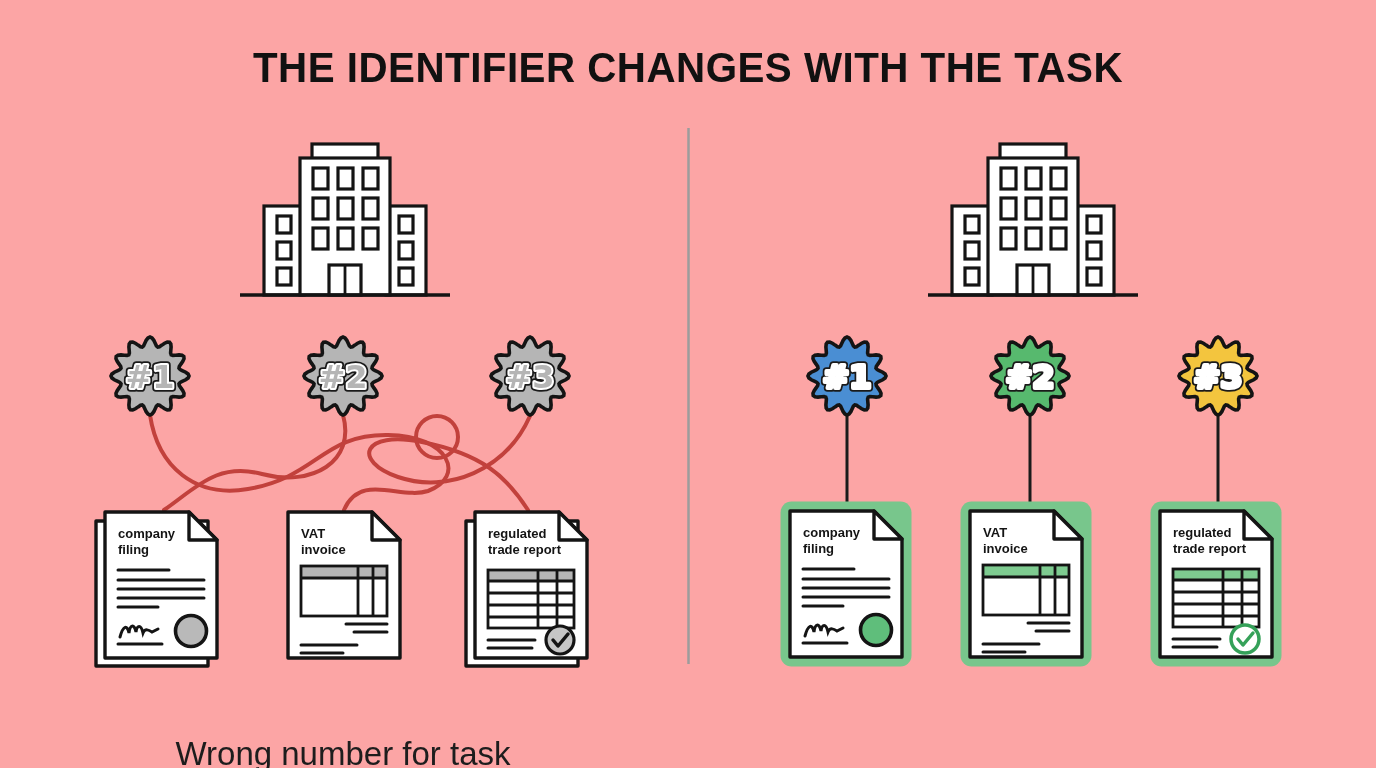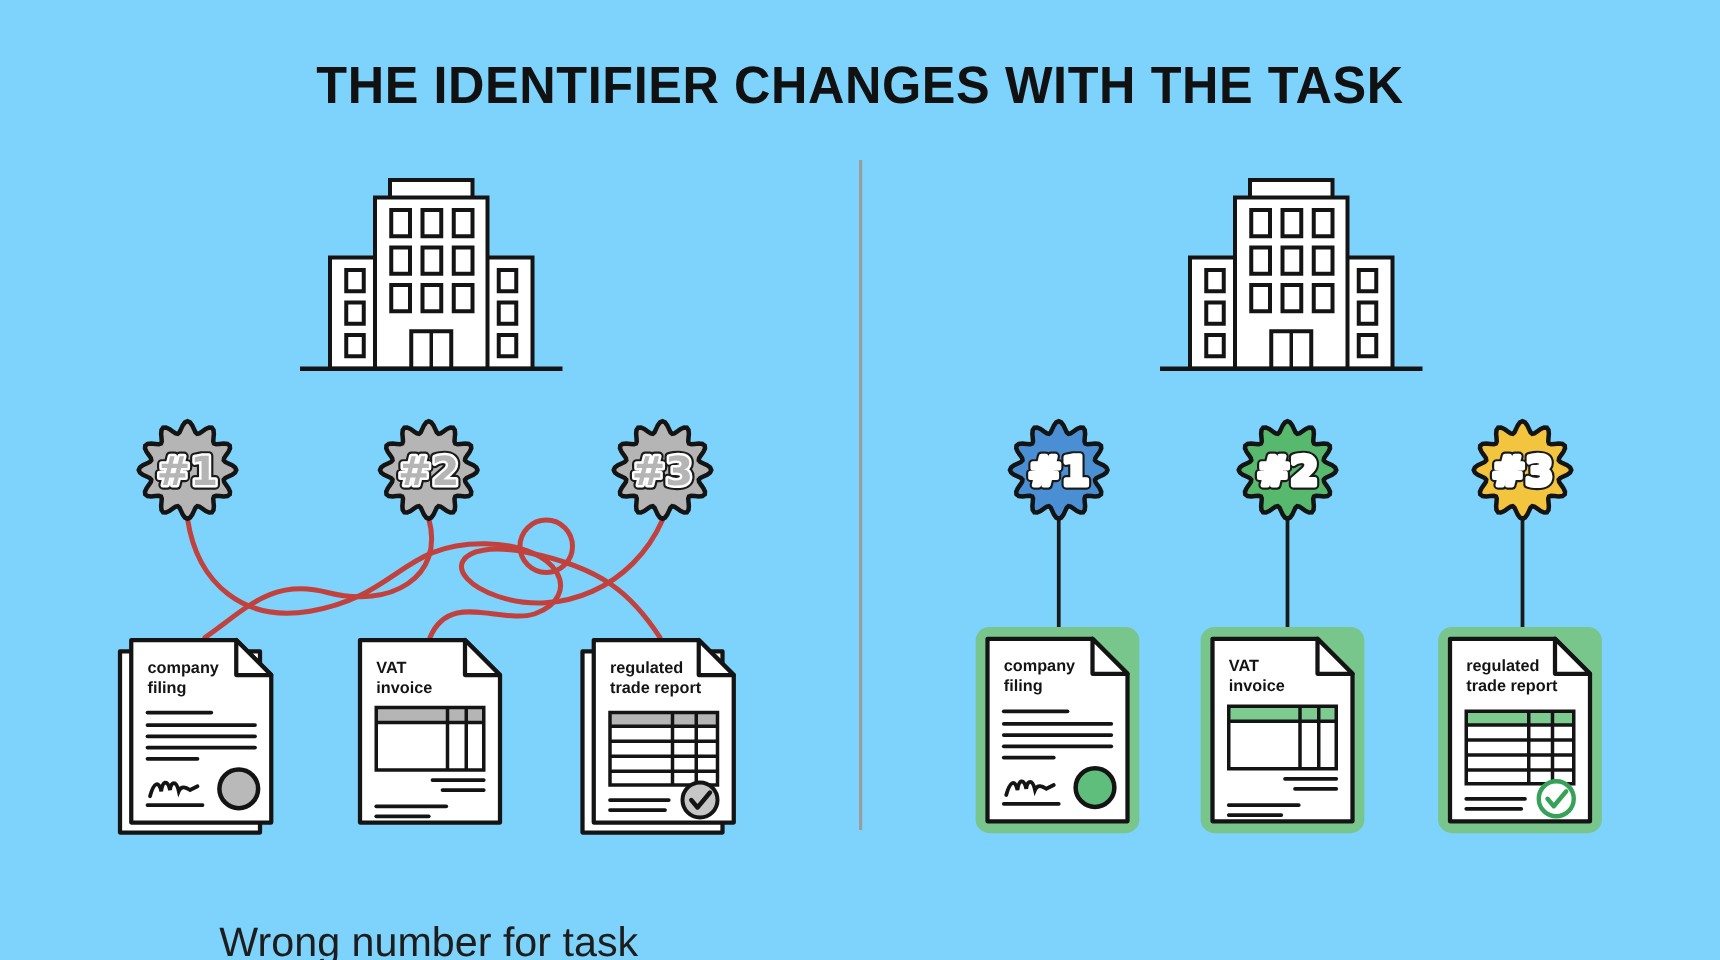--- a/index.html
+++ b/index.html
@@ -1,16 +1,16 @@
 <!DOCTYPE html>
 <html><head>
 <meta charset="utf-8">
 <style>
   html,body{margin:0;padding:0;background:#fff;}
-  .canvas{position:relative;width:1376px;height:768px;background:#7dd3fc;overflow:hidden;
+  .canvas{position:relative;width:1376px;height:768px;background:#fca5a5;overflow:hidden;
           font-family:"Liberation Sans","DejaVu Sans",sans-serif;}
   .title{position:absolute;top:44px;left:0;width:100%;text-align:center;
          font-size:42px;font-weight:bold;letter-spacing:.5px;color:#111;
          transform:scaleX(.96);transform-origin:center;}
   .caption{position:absolute;top:735px;font-size:33px;color:#1d1d1d;text-align:center;width:570px;}
   .caption.left{left:58px;}
   .caption.right{left:746px;}
   svg.scene{position:absolute;top:0;left:0;}
   .outline{fill:#fff;stroke:#141414;stroke-width:3.2px;}
   .page{fill:#fff;stroke:#141414;stroke-width:3.4px;stroke-linejoin:round;}

